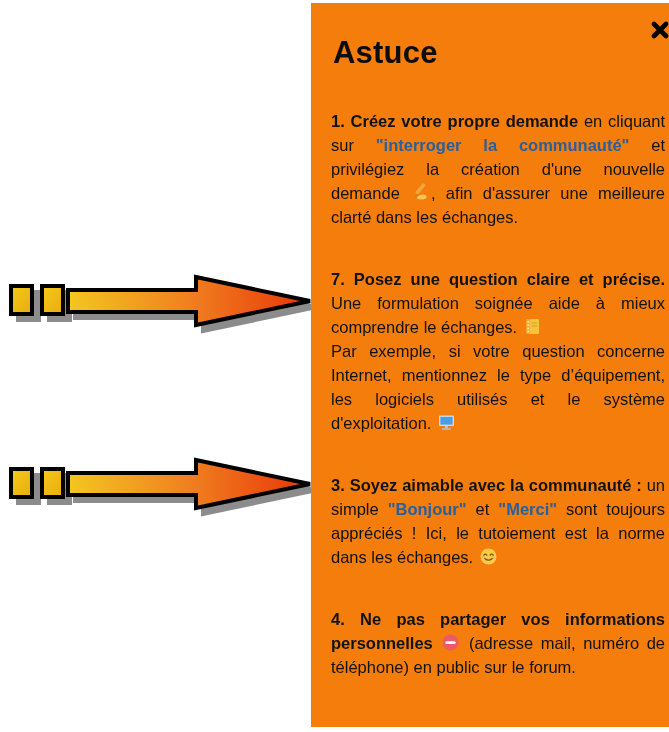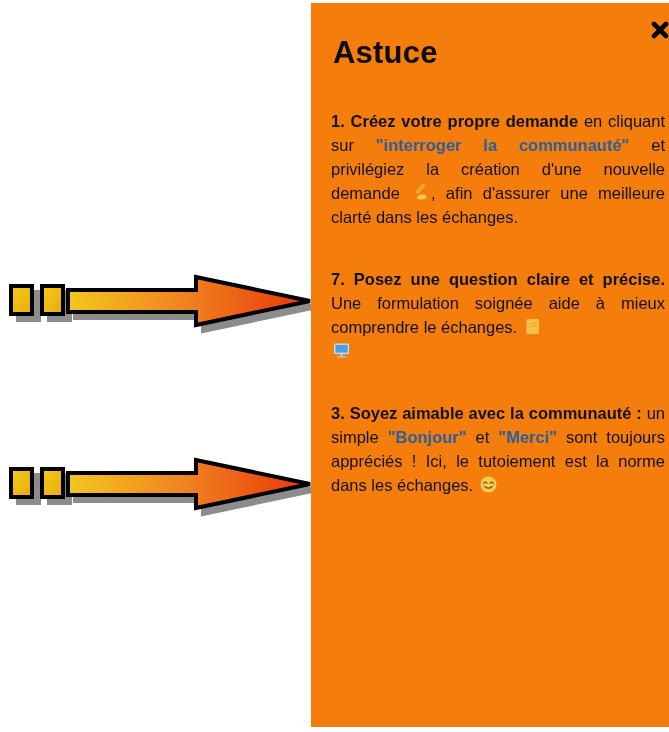--- a/index.html
+++ b/index.html
@@ -106,33 +106,39 @@
   <svg viewBox="0 0 19 19">
     <rect x="3.5" y="2" width="12.5" height="15" rx="1.5" fill="#F5C33C"></rect>
     <rect x="3.5" y="2" width="3.2" height="15" fill="#EBAF35"></rect>
     <circle cx="5.1" cy="4.8" r="0.9" fill="#FBE9B0"></circle>
     <circle cx="5.1" cy="8.1" r="0.9" fill="#FBE9B0"></circle>
     <circle cx="5.1" cy="11.4" r="0.9" fill="#FBE9B0"></circle>
     <circle cx="5.1" cy="14.5" r="0.9" fill="#FBE9B0"></circle>
     <rect x="8.6" y="5.4" width="5.4" height="1.2" fill="#E3A32E"></rect>
     <rect x="8.6" y="8.4" width="5.4" height="1.2" fill="#E3A32E"></rect>
   </svg>
-</span><br><span class="inline-icon">
+</span><br><span class="seg-text">Par exemple, si votre question concerne Internet, mentionnez le type d’équipement, les logiciels utilisés et le système d'exploitation. </span><span class="inline-icon">
   <svg viewBox="0 0 19 19">
     <rect x="2" y="2.5" width="15" height="10.5" rx="1" fill="#C7DCEE"></rect>
     <rect x="3.4" y="3.9" width="12.2" height="7.7" fill="#4D9EE0"></rect>
     <rect x="8" y="13" width="3" height="2.2" fill="#ADC6DA"></rect>
     <rect x="5" y="15.2" width="9" height="1.6" rx="0.8" fill="#ADC6DA"></rect>
   </svg>
 </span></p>
     <p class="tip-paragraph"><span class="seg-bold">3. Soyez aimable avec la communauté&nbsp;:</span><span class="seg-text"> un simple </span><span class="seg-link-bold">"Bonjour"</span><span class="seg-text"> et </span><span class="seg-link-bold">"Merci"</span><span class="seg-text"> sont toujours appréciés&nbsp;! Ici, le tutoiement est la norme dans les échanges. </span><span class="inline-icon">
   <svg viewBox="0 0 19 19">
     <circle cx="9.5" cy="9.5" r="8" fill="#FBCB4A"></circle>
     <path d="M4.8 8.2 Q6.3 6 7.8 8.2" stroke="#7C551B" stroke-width="1.3" fill="none" stroke-linecap="round"></path>
     <path d="M11.2 8.2 Q12.7 6 14.2 8.2" stroke="#7C551B" stroke-width="1.3" fill="none" stroke-linecap="round"></path>
     <path d="M5.8 11.5 Q9.5 14.8 13.2 11.5" stroke="#7C551B" stroke-width="1.3" fill="none" stroke-linecap="round"></path>
     <circle cx="4.4" cy="10.6" r="1.3" fill="#F7A38B" opacity="0.7"></circle>
     <circle cx="14.6" cy="10.6" r="1.3" fill="#F7A38B" opacity="0.7"></circle>
   </svg>
 </span></p>
+    <p class="tip-paragraph"><span class="seg-bold">4. Ne pas partager vos informations personnelles </span><span class="inline-icon">
+  <svg viewBox="0 0 19 19">
+    <circle cx="9.5" cy="9.5" r="8" fill="#EC5A68"></circle>
+    <rect x="4.3" y="8.2" width="10.4" height="2.9" rx="1.45" fill="#ffffff"></rect>
+  </svg>
+</span><span class="seg-text"> (adresse mail, numéro de téléphone) en public sur le forum.</span></p>
   </div>
 
 </div>
 
 </body></html>

